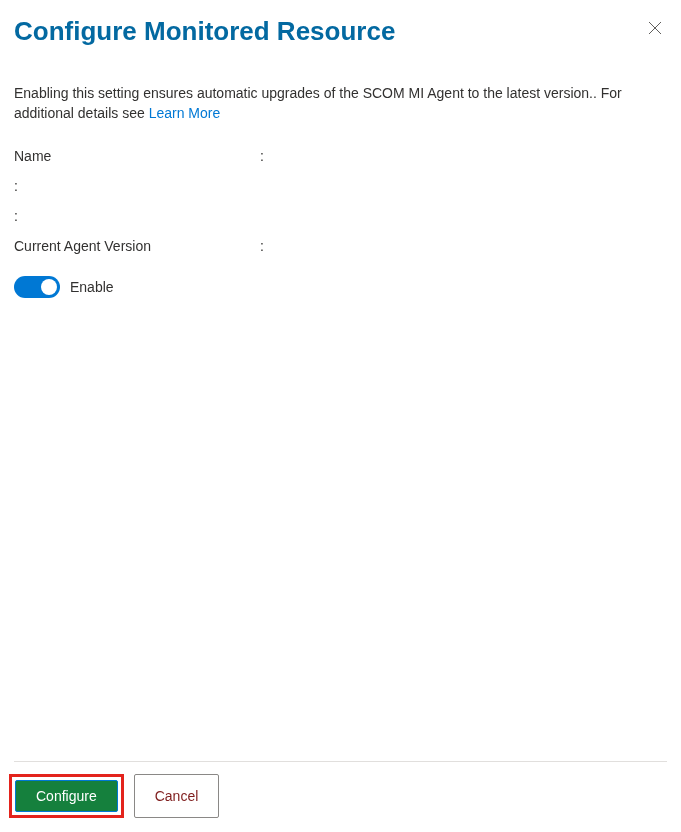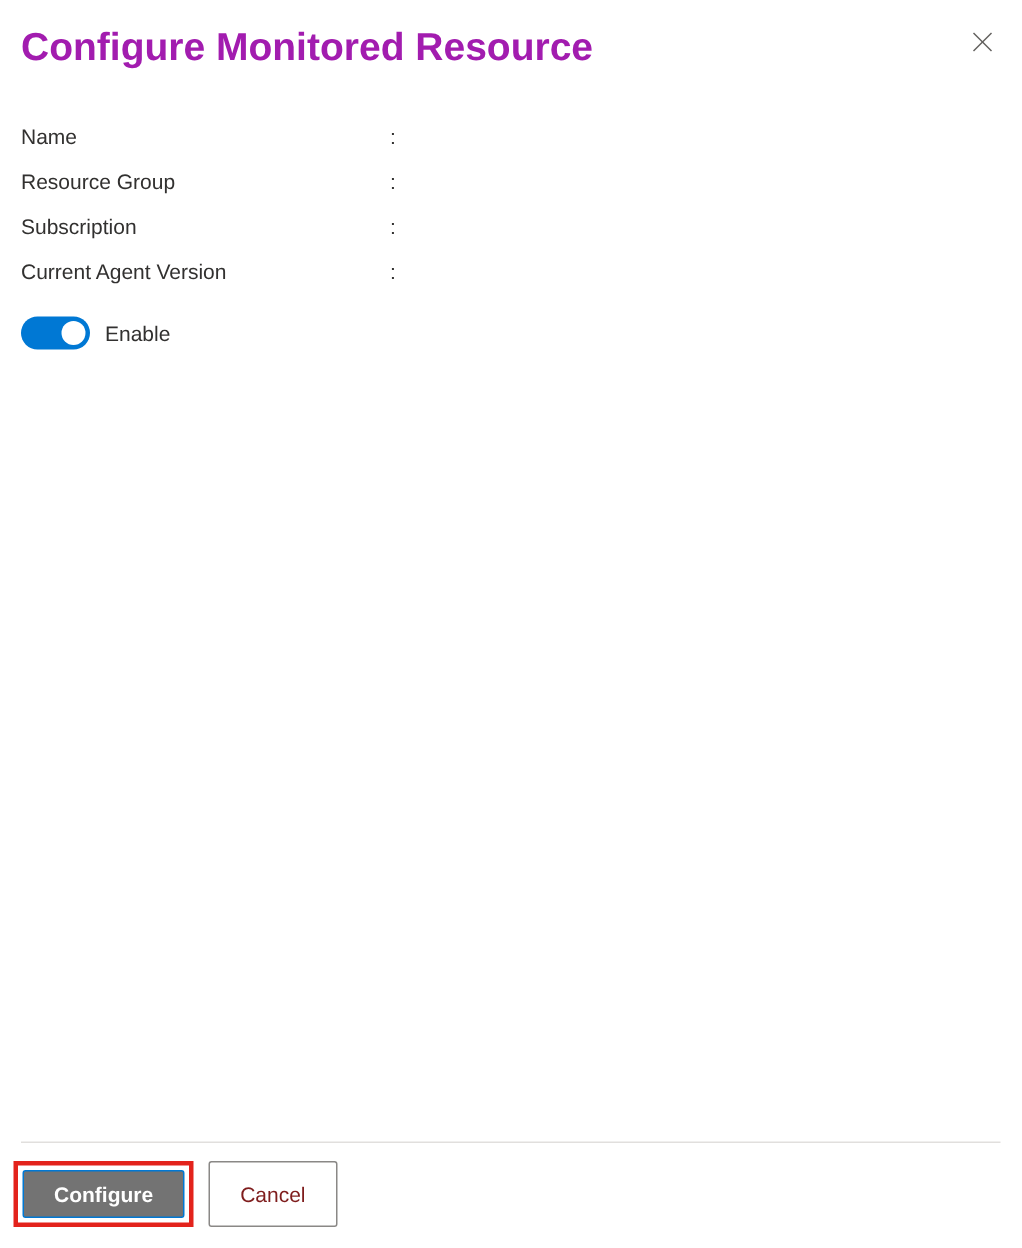--- a/index.html
+++ b/index.html
@@ -24,21 +24,21 @@
     }
     .header {
       display: flex;
       justify-content: space-between;
       align-items: flex-start;
       margin-bottom: 36px;
     }
     .header h1 {
       font-size: 26px;
       font-weight: 600;
-      color: #a21caf;
+      color: #0369a1;
       line-height: 1.2;
     }
     .close-btn {
       background: none;
       border: none;
       cursor: pointer;
       padding: 4px;
       color: #605e5c;
       display: flex;
       align-items: center;
@@ -143,24 +143,24 @@
     }
     .btn {
       font-family: inherit;
       font-size: 14px;
       padding: 6px 20px;
       border-radius: 2px;
       cursor: pointer;
       min-height: 32px;
     }
     .btn-primary {
-      background: #737373;
+      background: #15803d;
       color: #ffffff;
       border: 1px solid #0078d4;
-      font-weight: 700;
+      font-weight: 400;
     }
     .btn-secondary {
       background: #ffffff;
       color: #7f1d1d;
       border: 1px solid #8a8886;
     }
     .highlight-box {
       border: 3px solid #e3231c;
       padding: 3px;
       display: inline-flex;
@@ -177,32 +177,33 @@
     <button class="close-btn">
       <span>
         <svg viewBox="0 0 16 16" stroke="currentColor" stroke-width="1" fill="none">
           <line x1="2" y1="2" x2="14" y2="14"></line>
           <line x1="14" y1="2" x2="2" y2="14"></line>
         </svg>
       </span>
     </button>
   </div>
 
+  <p class="description">
+    <span>Enabling this setting ensures automatic upgrades of the SCOM MI Agent to the latest version.. For additional details see </span><a href="#">Learn More</a>
+  </p>
 
   <div class="fields">
     <div class="field-row">
       <span class="field-label">Name</span>
       <span class="field-value">: <span></span></span>
     </div>
     <div class="field-row">
-      <span class="field-label">Resource Group</span>
-      <span class="field-value">: <span></span></span>
-    </div>
-    <div class="field-row">
-      <span class="field-label">Subscription</span>
+      <span class="field-value">: <span></span></span>
+    </div>
+    <div class="field-row">
       <span class="field-value">: <span></span></span>
     </div>
     <div class="field-row">
       <span class="field-label">Current Agent Version</span>
       <span class="field-value">: <span></span></span>
     </div>
   </div>
 
 
   <div class="toggle-row">

